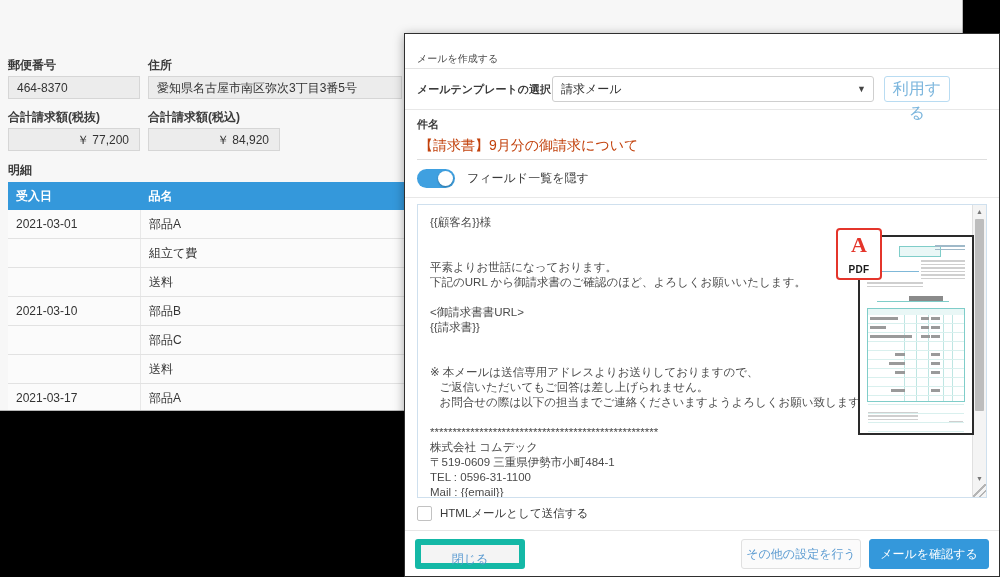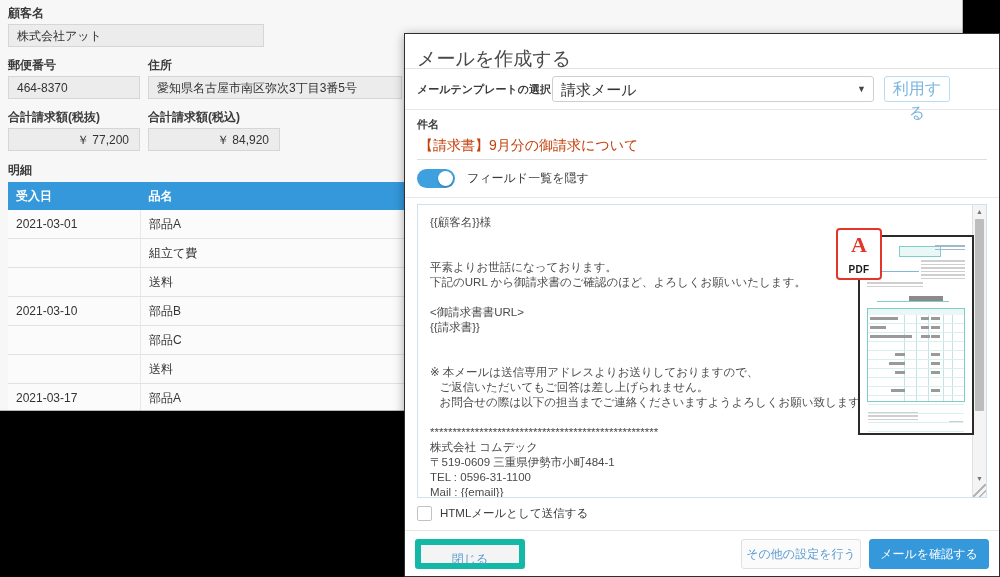--- a/index.html
+++ b/index.html
@@ -112,21 +112,21 @@
   }
   .modal-header {
     height: 34px;
     display: flex;
     align-items: center;
     padding: 0 12px;
     border-bottom: 1px solid #e3e3e3;
     flex: none;
   }
   .modal-title {
-    font-size: 19px;
+    font-size: 10px;
     color: #4a4a4a;
     font-weight: 400;
     margin-top: 16px;
   }
 
   .tmpl-row {
     height: 40px;
     display: flex;
     align-items: center;
     padding: 0 12px;
@@ -145,21 +145,21 @@
     flex: 1;
     max-width: 322px;
   }
   .tmpl-select {
     width: 100%;
     height: 26px;
     box-sizing: border-box;
     border: 1px solid #cfcfcf;
     border-radius: 3px;
     background: #ffffff;
-    font-size: 15px;
+    font-size: 12px;
     color: #333;
     padding: 0 22px 0 8px;
     font-family: "Liberation Sans", sans-serif;
     appearance: none;
     -webkit-appearance: none;
   }
   .sel-caret {
     position: absolute;
     right: 8px;
     top: 50%;
@@ -456,24 +456,20 @@
     background: #3498db;
     border: 1px solid #3498db;
     color: #ffffff;
   }
 </style>
 </head>
 <body>
 
 <div class="record-panel">
 
-  <div class="fgroup" style="left:8px; top:6px; width:256px;">
-    <div class="field-label">顧客名</div>
-    <div class="field-box">株式会社アット</div>
-  </div>
 
   <div class="fgroup" style="left:8px; top:58px; width:132px;">
     <div class="field-label">郵便番号</div>
     <div class="field-box">464-8370</div>
   </div>
 
   <div class="fgroup" style="left:148px; top:58px; width:254px;">
     <div class="field-label">住所</div>
     <div class="field-box">愛知県名古屋市南区弥次3丁目3番5号</div>
   </div>

